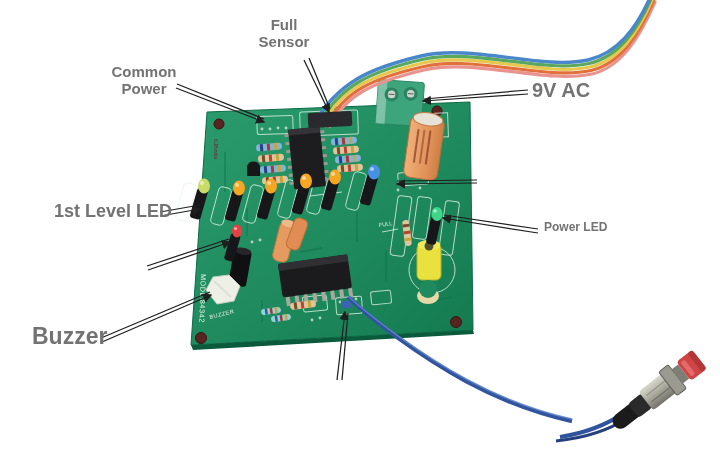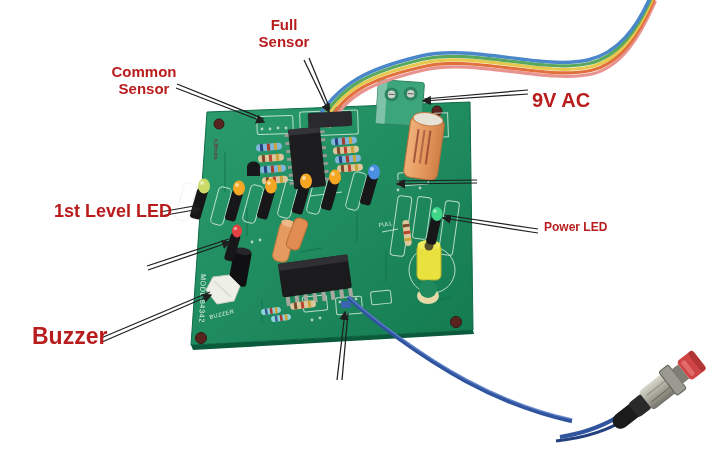--- a/index.html
+++ b/index.html
@@ -1,19 +1,19 @@
 <!DOCTYPE html>
 <html><head>
 <meta charset="utf-8">
 <style>
   html,body{margin:0;padding:0;background:#ffffff;}
   .scene{position:relative;width:720px;height:458px;background:#ffffff;overflow:hidden;
          font-family:"Liberation Sans",sans-serif;}
   .scene svg{position:absolute;left:0;top:0;}
-  .lbl{position:absolute;color:#b91c1c;font-weight:600;line-height:1.12;white-space:normal;}
+  .lbl{position:absolute;color:#737373;font-weight:600;line-height:1.12;white-space:normal;}
   .nowrap{white-space:nowrap;}
   .silk{stroke:#e7f3ea;stroke-width:1;fill:none;opacity:.78;}
   .trace{stroke:#0f7048;stroke-width:1.4;fill:none;opacity:.55;}
   .arw line{stroke:#1f1f1f;stroke-width:1.25;}
 </style>
 </head>
 <body>
 
 <div class="scene">
 
@@ -344,18 +344,18 @@
           <line x1="101" y1="338" x2="210" y2="292"></line>
     </g>
     <g class="arw">
       <line x1="337" y1="380" x2="345" y2="312" marker-end="url(#ah)"></line>
           <line x1="342" y1="380" x2="348" y2="313"></line>
     </g>
   </g>
 </svg>
 
   <div class="lbl" style="left:253px;top:17px;width:62px;text-align:center;font-size:15px">Full Sensor</div>
-  <div class="lbl" style="left:102px;top:64px;width:84px;text-align:center;font-size:15px">Common Sensor</div>
-  <div class="lbl nowrap" style="left:532px;top:89px;font-size:20px">9V AC</div>
+  <div class="lbl" style="left:102px;top:64px;width:84px;text-align:center;font-size:15px">Common Power</div>
+  <div class="lbl nowrap" style="left:532px;top:79px;font-size:20px">9V AC</div>
   <div class="lbl nowrap" style="left:54px;top:201px;font-size:18px">1st Level LED</div>
   <div class="lbl nowrap" style="left:544px;top:221px;font-size:12px">Power LED</div>
   <div class="lbl nowrap" style="left:32px;top:324px;font-size:23px">Buzzer</div>
 </div>
 
 </body></html>

